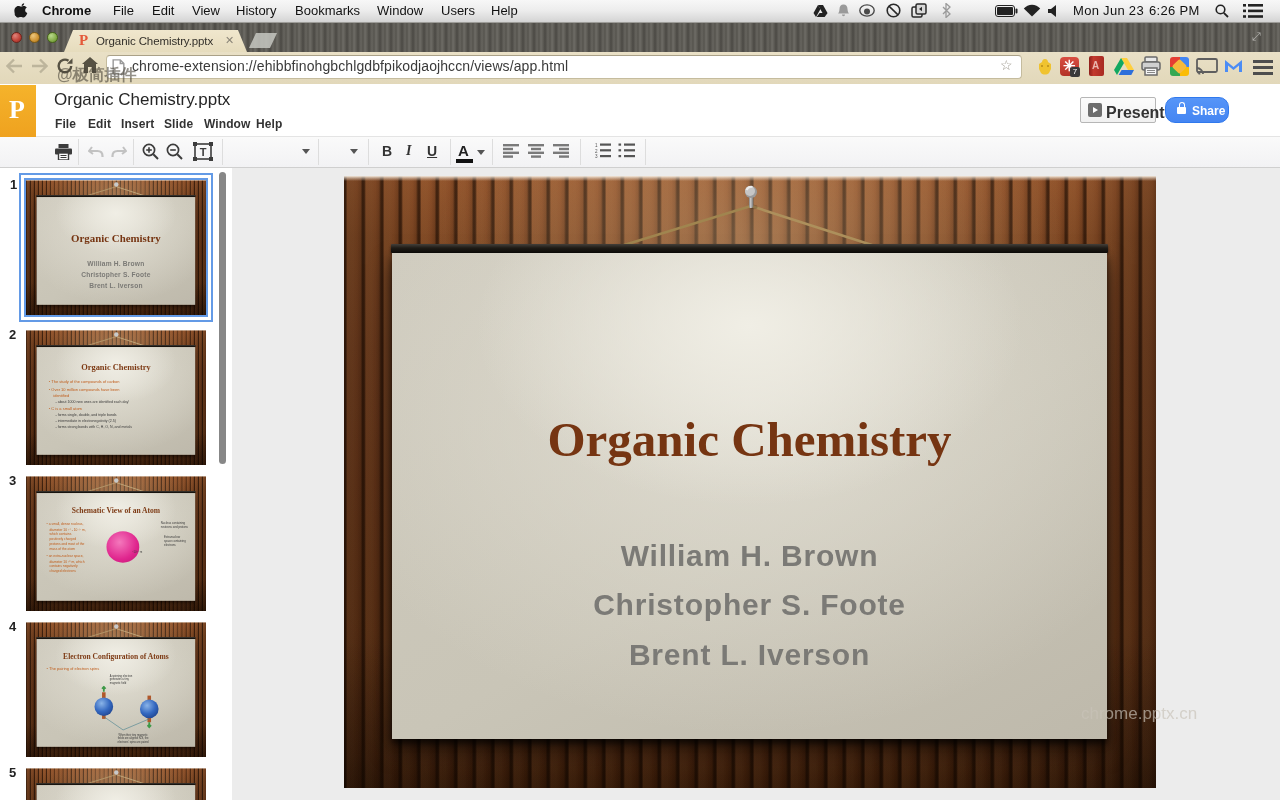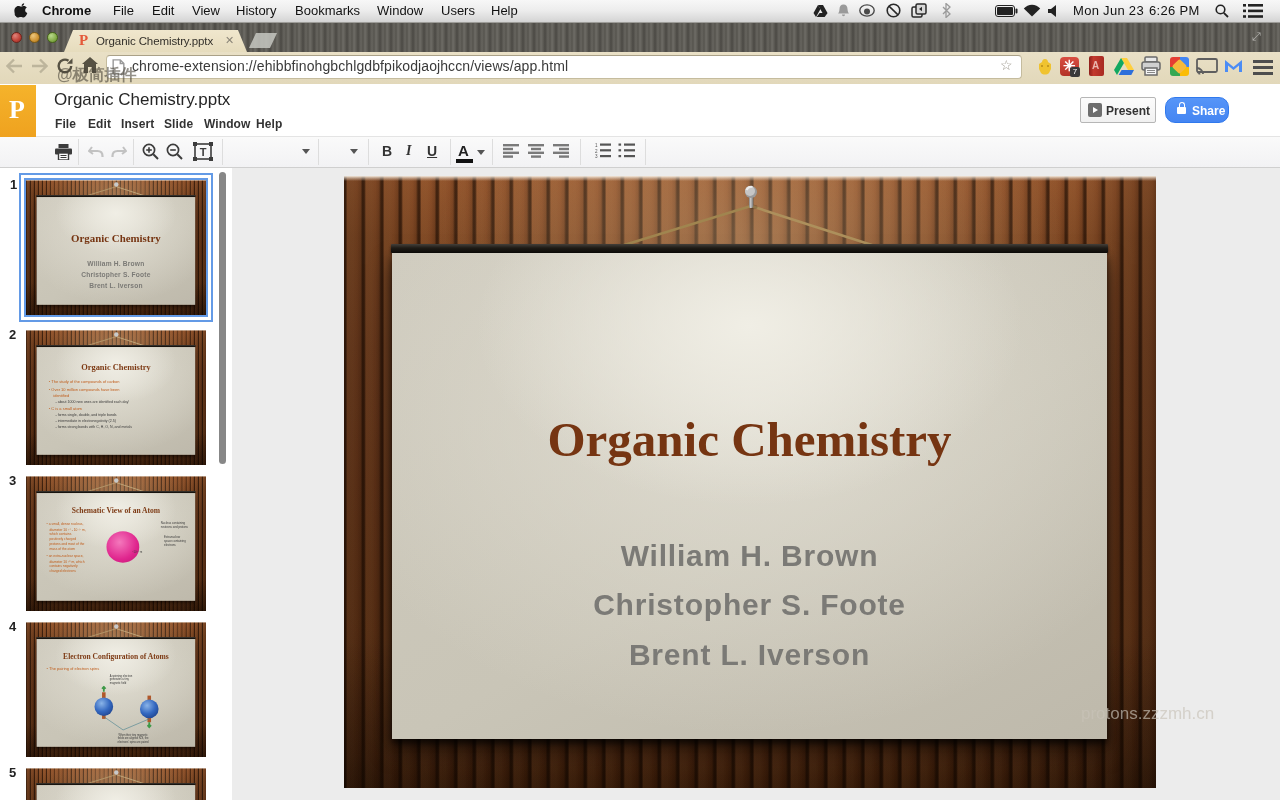--- a/index.html
+++ b/index.html
@@ -43,21 +43,21 @@
   
   
   #header{left:0;top:84px;width:1280px;height:53px;background:#fff;border-bottom:1px solid #e4e4e4;box-sizing:border-box;}
   #plogo{left:0px;top:85px;width:36px;height:52px;background:linear-gradient(#f5b32b,#efa21f);}
   #plogo span{position:absolute;left:9px;top:10px;font-family:"Liberation Serif",serif;font-weight:bold;font-size:26px;color:#fff;}
   #apptitle{left:54px;top:90px;font-size:17px;color:#262626;}
   .hmenu{position:absolute;top:117px;font-size:12px;font-weight:bold;color:#333;letter-spacing:0.1px;}
   #btn-present{left:1080px;top:97px;width:76px;height:26px;background:linear-gradient(#fcfcfc,#f1f1f1);border:1px solid #b6b6b6;border-radius:2px;box-sizing:border-box;}
   #btn-present .ic{position:absolute;left:7px;top:5px;width:14px;height:14px;background:#6e6e6e;border-radius:2px;}
   #btn-present .ic:after{content:"";position:absolute;left:5px;top:3.5px;width:0;height:0;border-left:5.5px solid #fff;border-top:3.5px solid transparent;border-bottom:3.5px solid transparent;}
-  #btn-present .tx{position:absolute;left:25px;top:6px;font-size:12px;font-weight:bold;color:#333;}
+  #btn-present .tx{position:absolute;left:25px;top:6px;font-size:16px;font-weight:bold;color:#333;}
   #btn-share{left:1165px;top:97px;width:64px;height:26px;background:linear-gradient(#5695f8,#4485f2);border:1px solid #3079ed;border-radius:10px;box-sizing:border-box;}
   #btn-share .tx{position:absolute;left:26px;top:6px;font-size:12px;font-weight:bold;color:#fff;}
   #btn-share .lock{position:absolute;left:11px;top:9px;width:9px;height:7px;background:#fff;border-radius:1px;}
   #btn-share .lock:before{content:"";position:absolute;left:1.5px;top:-5px;width:6px;height:6px;border:1.5px solid #fff;border-bottom:none;border-radius:4px 4px 0 0;box-sizing:border-box;}
   
   #toolbar{left:0;top:137px;width:1280px;height:31px;background:linear-gradient(#fafafa,#f2f2f4);border-bottom:1px solid #cfcfcf;box-sizing:border-box;}
   .sep{position:absolute;top:139px;width:1px;height:26px;background:#ddd;}
   
   #main{left:0;top:168px;width:1280px;height:632px;background:#ececec;}
   #sidebar{left:0;top:168px;width:232px;height:632px;background:#fff;}
@@ -524,14 +524,14 @@
       <path d="M402.5 14a5.5 5.5 0 0 1 6-3" stroke="#ececec" stroke-width="2" fill="none"></path>
     </svg>
     <div class="rail"></div>
     <div class="board">
       <div class="btitle">Organic Chemistry</div>
       <div class="bauth" style="top:286px;">William H. Brown</div>
       <div class="bauth" style="top:335px;">Christopher S. Foote</div>
       <div class="bauth" style="top:385px;">Brent L. Iverson</div>
     </div>
   </div>
-  <div class="abs" id="wm2">protons.zzzmh.cn</div>
+  <div class="abs" id="wm2">chrome.pptx.cn</div>
 </div>
 
 </body></html>

